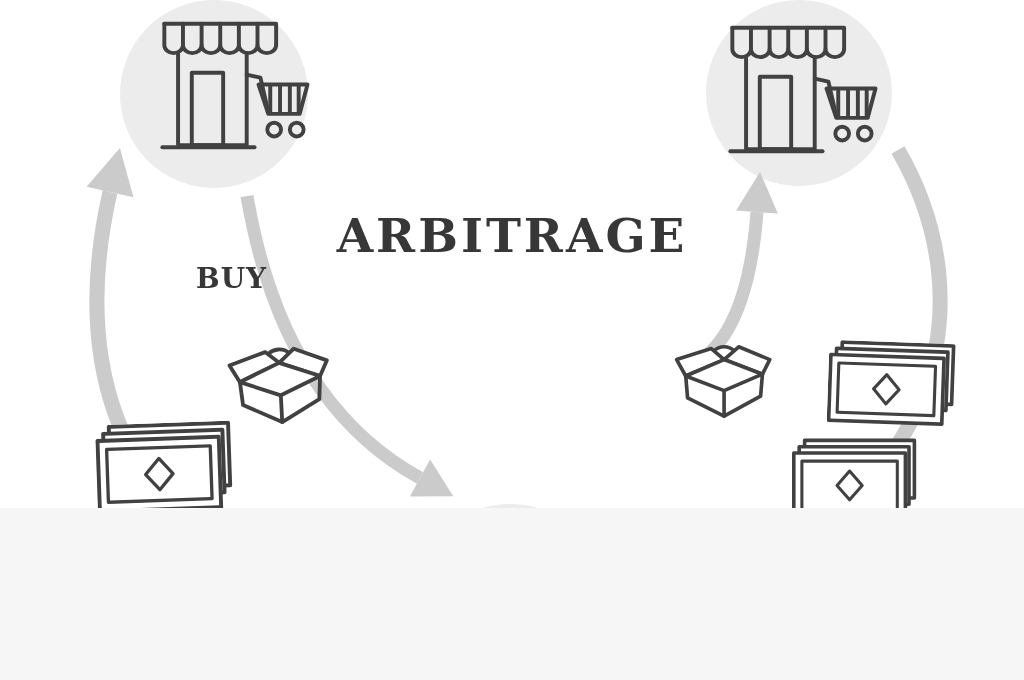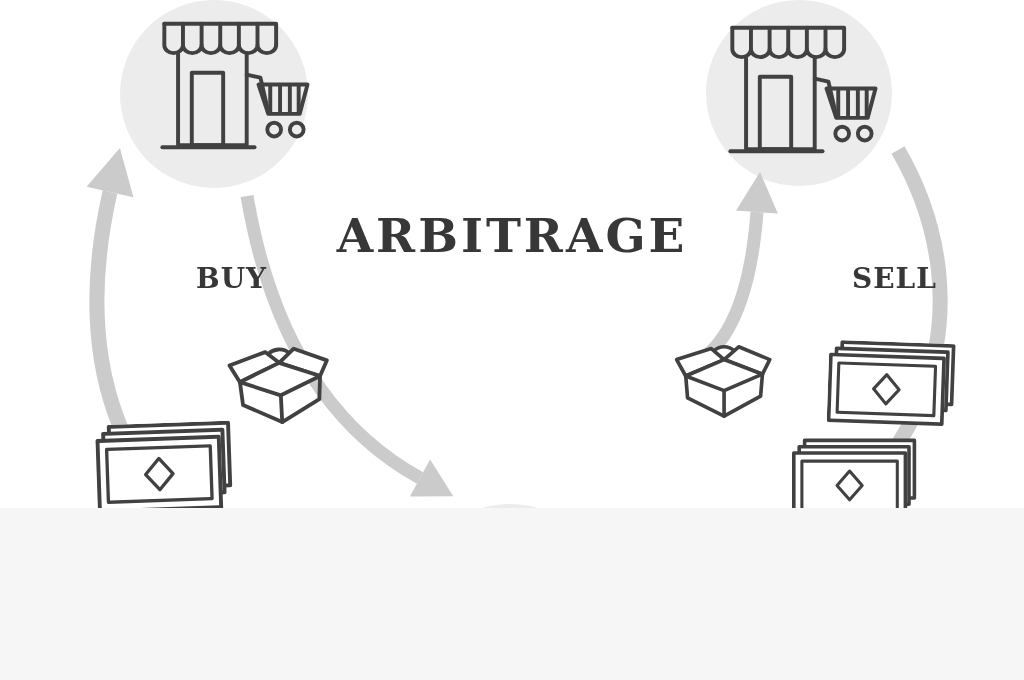--- a/index.html
+++ b/index.html
@@ -73,21 +73,20 @@
       <polygon class="arrowhead" points="760,172.1 777.9,213.6 736.1,210.4"></polygon>
     </g>
     <g>
       <path class="arrowpath" style="stroke-width:15" d="M898 150 C985 300 950 505 672 612"></path>
       <polygon class="arrowhead" points="632.8,627.1 664.1,591.5 679.9,632.5"></polygon>
     </g>
   </svg>
 
   <div class="title">ARBITRAGE</div>
   <div class="side-label label-buy">BUY</div>
-  <div class="side-label label-sell">SELL</div>
 
   <svg class="abs" style="left:148px;top:8px;" width="168" height="152" viewBox="0 0 170 155">
     <g>
       <path class="ln" d="M16 16 H130 V38"></path>
       <path class="ln" d="M130 38 a9.5 8 0 0 1 -19 0 a9.5 8 0 0 1 -19 0 a9.5 8 0 0 1 -19 0 a9.5 8 0 0 1 -19 0 a9.5 8 0 0 1 -19 0 a9.5 8 0 0 1 -19 0 V16"></path>
       <path class="ln" d="M35 16 V38 M54 16 V38 M73 16 V38 M92 16 V38 M111 16 V38"></path>
       <path class="ln" d="M30 46 V140 H100 V46"></path>
       <rect class="ln" x="44" y="66" width="32" height="74"></rect>
       <path class="ln" d="M14 142 H108"></path>
     </g>

